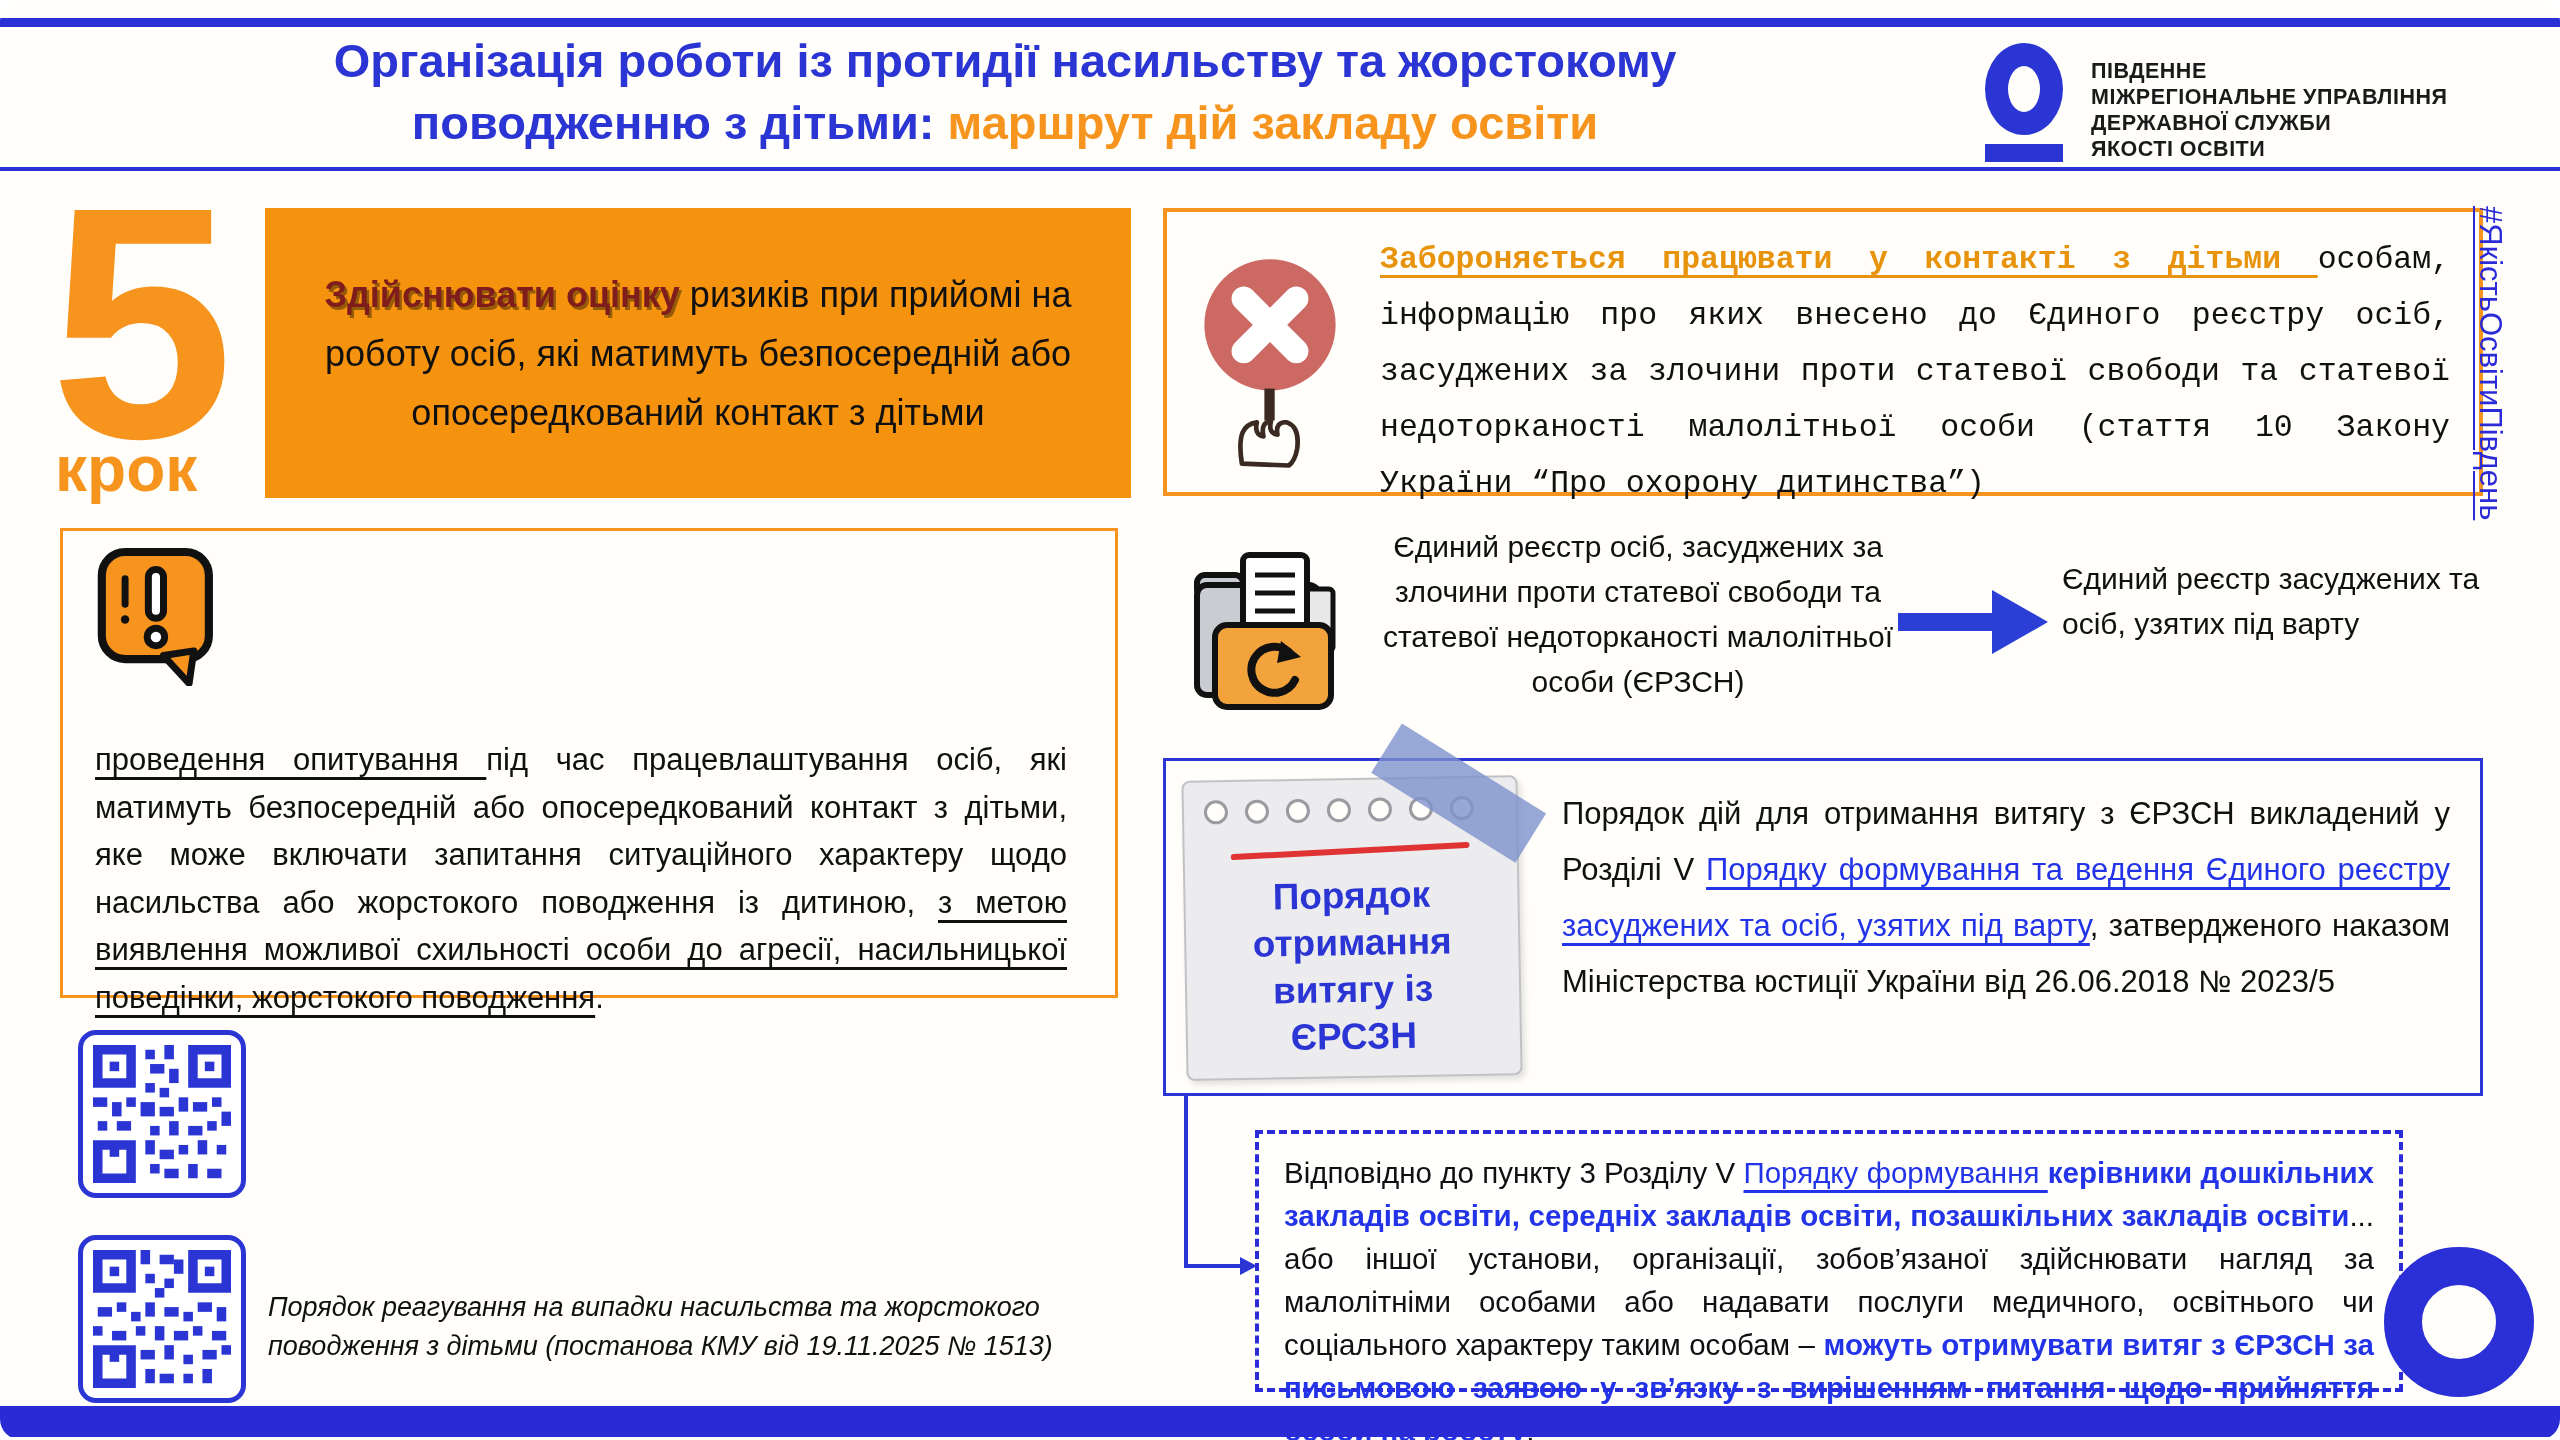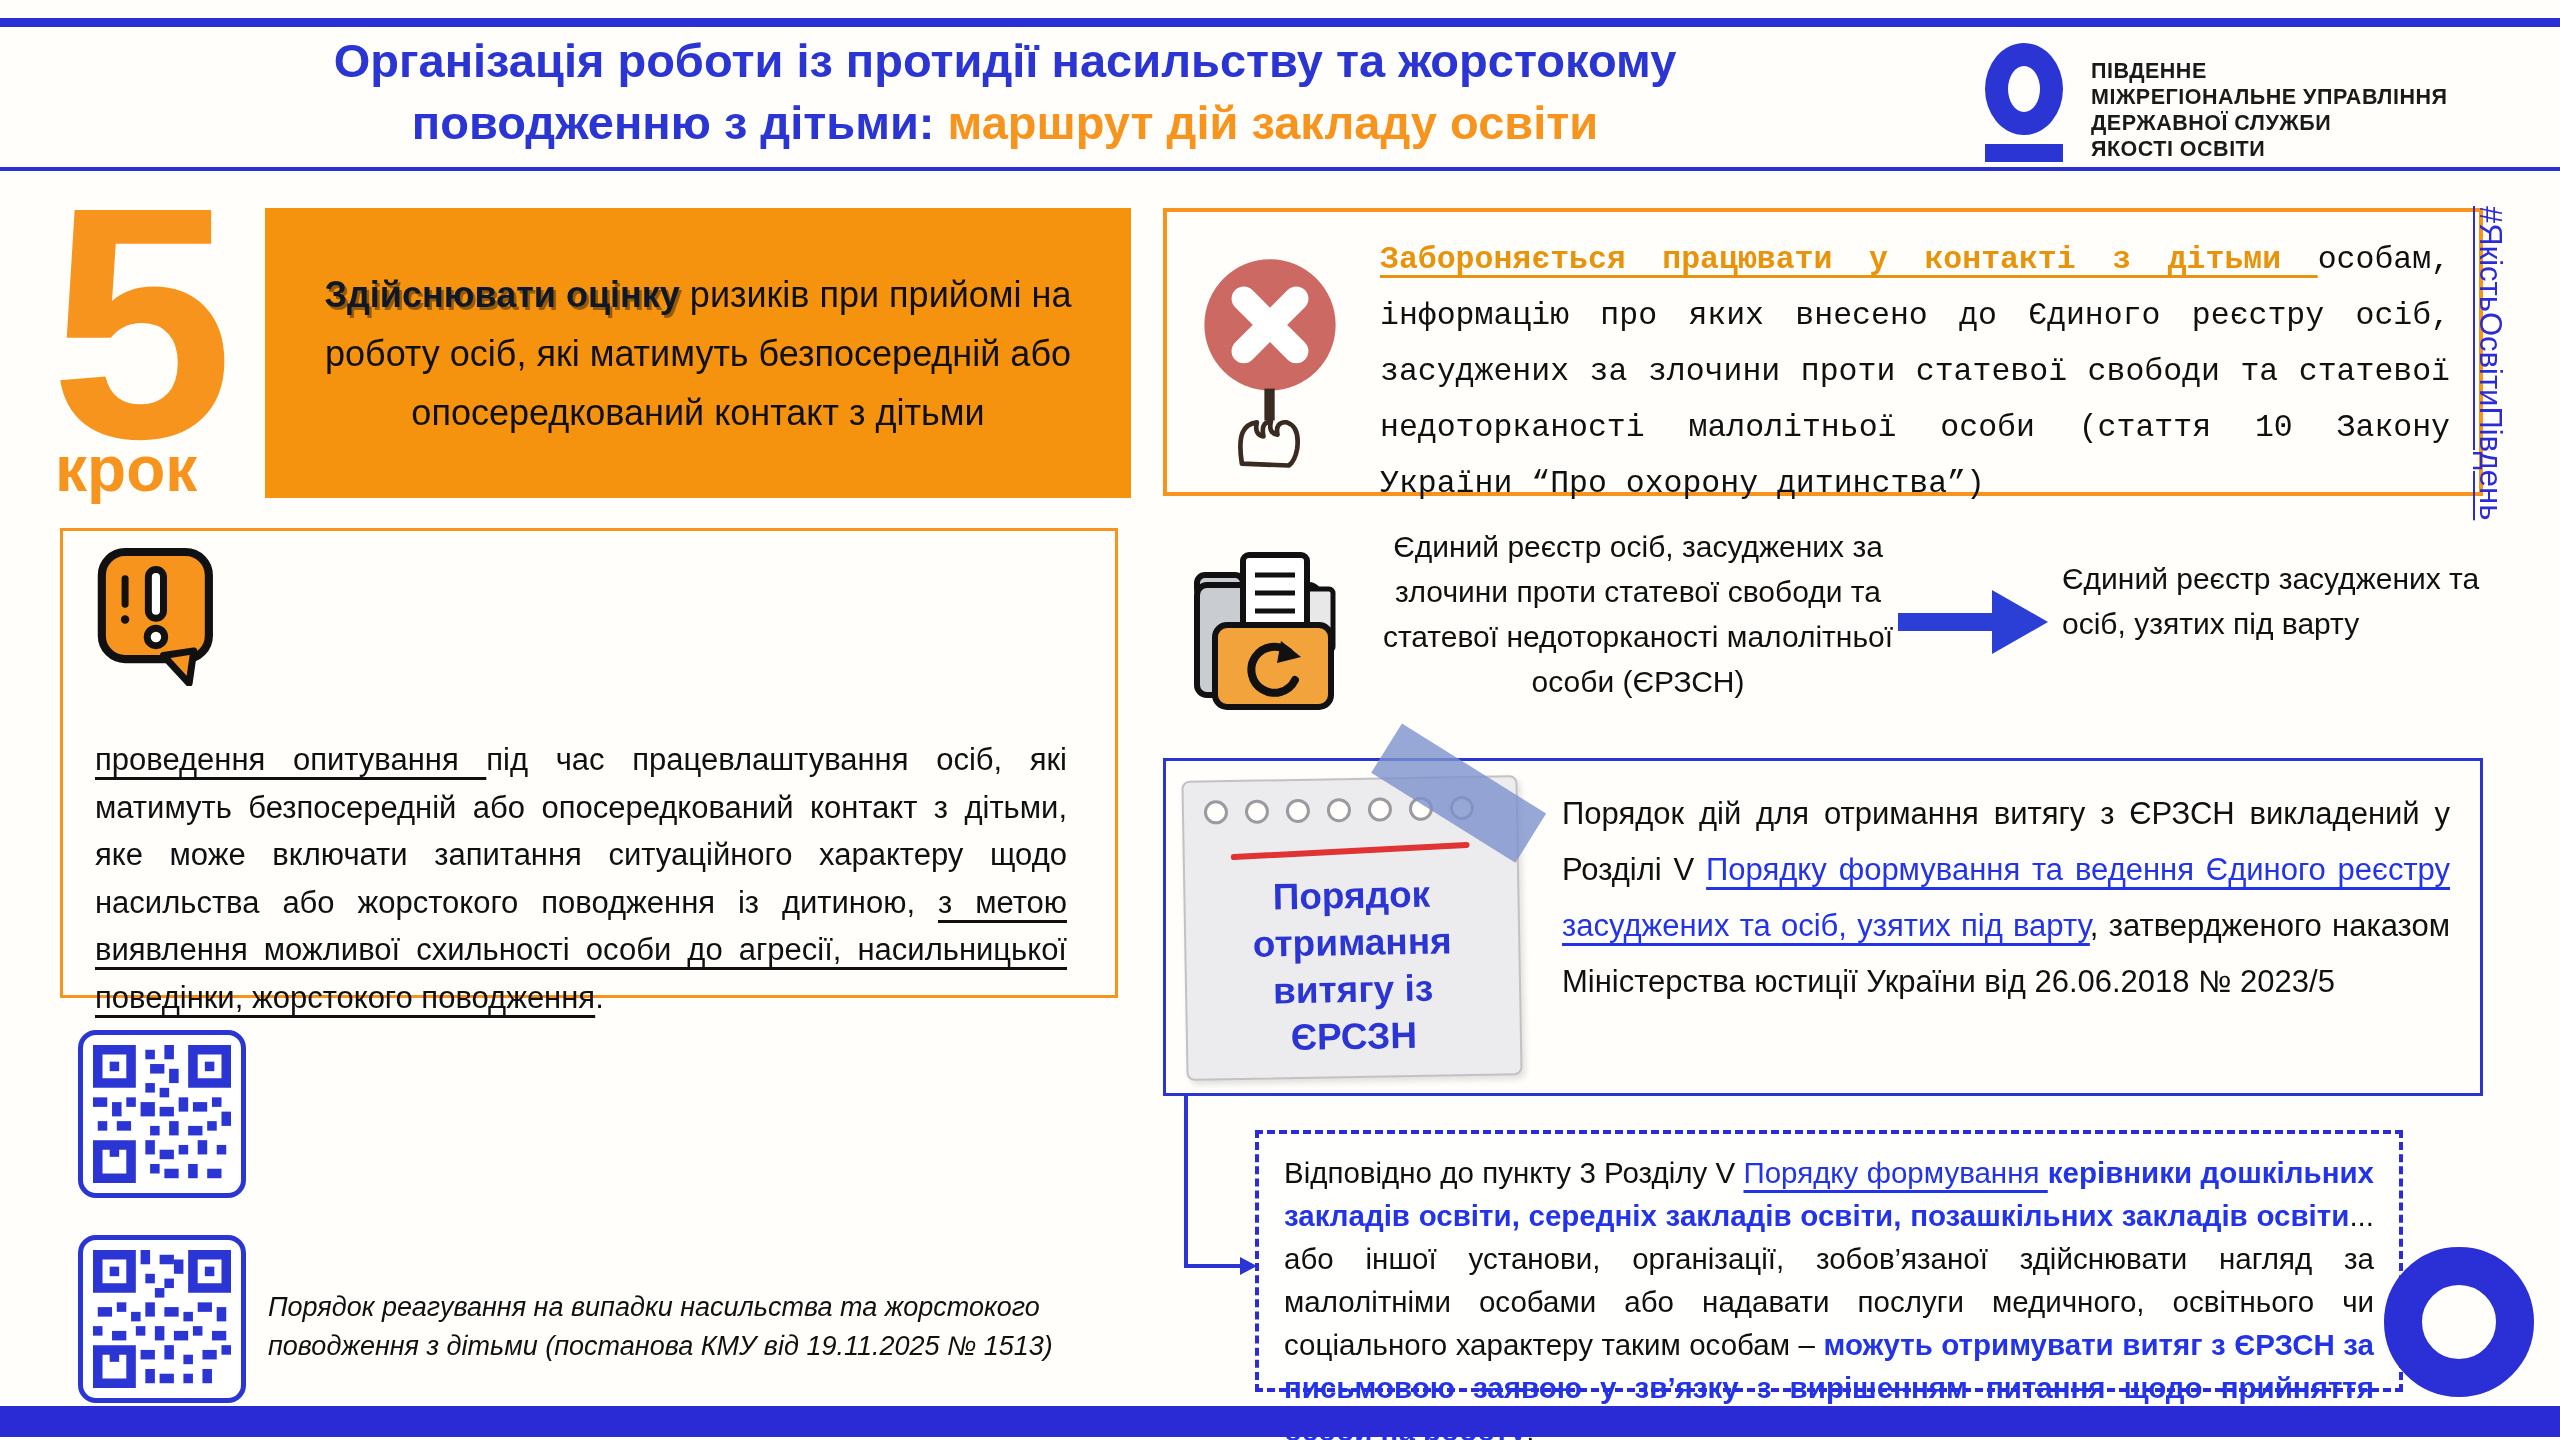--- a/index.html
+++ b/index.html
@@ -1,18 +1,18 @@
 <!DOCTYPE html>
 <html lang="uk"><head>
 <meta charset="utf-8">
 <style>
   * { margin:0; padding:0; box-sizing:border-box; }
   html,body { width:2560px; height:1440px; }
   body { font-family:"Liberation Sans", sans-serif; background:#ffffff; }
-  #poster { position:relative; width:2560px; height:1440px; background:#fffefb; overflow:hidden; }
+  #poster { position:relative; width:2560px; height:1440px; background:#fffefb; overflow:hidden;border-radius:21px; }
 
   .abs { position:absolute; }
 
   
   .top-rule   { left:0; top:18px; width:2560px; height:9px; background:#2B2FD6; }
   .header-rule{ left:0; top:167px; width:2560px; height:4px; background:#2B2FD6; }
   .title-wrap { left:110px; top:30px; width:1790px; text-align:center; font-weight:bold;
                 font-size:47px; line-height:62px; color:#2B35D4; }
   .title-orange { color:#F7941D; }
 
@@ -24,21 +24,21 @@
                letter-spacing:.5px; padding-top:16px; }
 
   
   .step-number { left:50px; top:158px; width:200px; font-size:330px; line-height:1;
                  font-weight:bold; color:#F7941D; }
   .step-label  { left:55px; top:432px; font-size:64px; font-weight:bold; color:#F7941D; }
 
   .step-box { left:265px; top:208px; width:866px; height:290px; background:#F6930E;
               display:flex; align-items:center; justify-content:center; padding:20px 55px;
               text-align:center; font-size:36px; line-height:59px; color:#101010; }
-  .step-highlight { color:#0f172a; font-weight:bold; text-shadow:2.5px 2.5px 0 rgba(70,45,0,.55);margin-top:11px; }
+  .step-highlight { color:#7f1d1d; font-weight:bold; text-shadow:2.5px 2.5px 0 rgba(70,45,0,.55);margin-top:11px; }
 
   
   .prohibit-box { left:1163px; top:208px; width:1320px; height:288px; background:#fffefb;
                   border:4px solid #F7941D; }
   .prohibit-icon { left:1195px; top:238px; width:150px; height:230px; }
   .prohibit-text { left:1380px; top:232px; width:1070px; font-size:31.5px; line-height:56px;
                    color:#101010; text-align:justify;font-family:Liberation Mono, monospace; }
   .prohibit-lead { color:#E8930C; font-weight:bold; text-decoration:underline;
                    text-decoration-color:#E8930C; text-decoration-thickness:3px; text-underline-offset:7px; }
 

